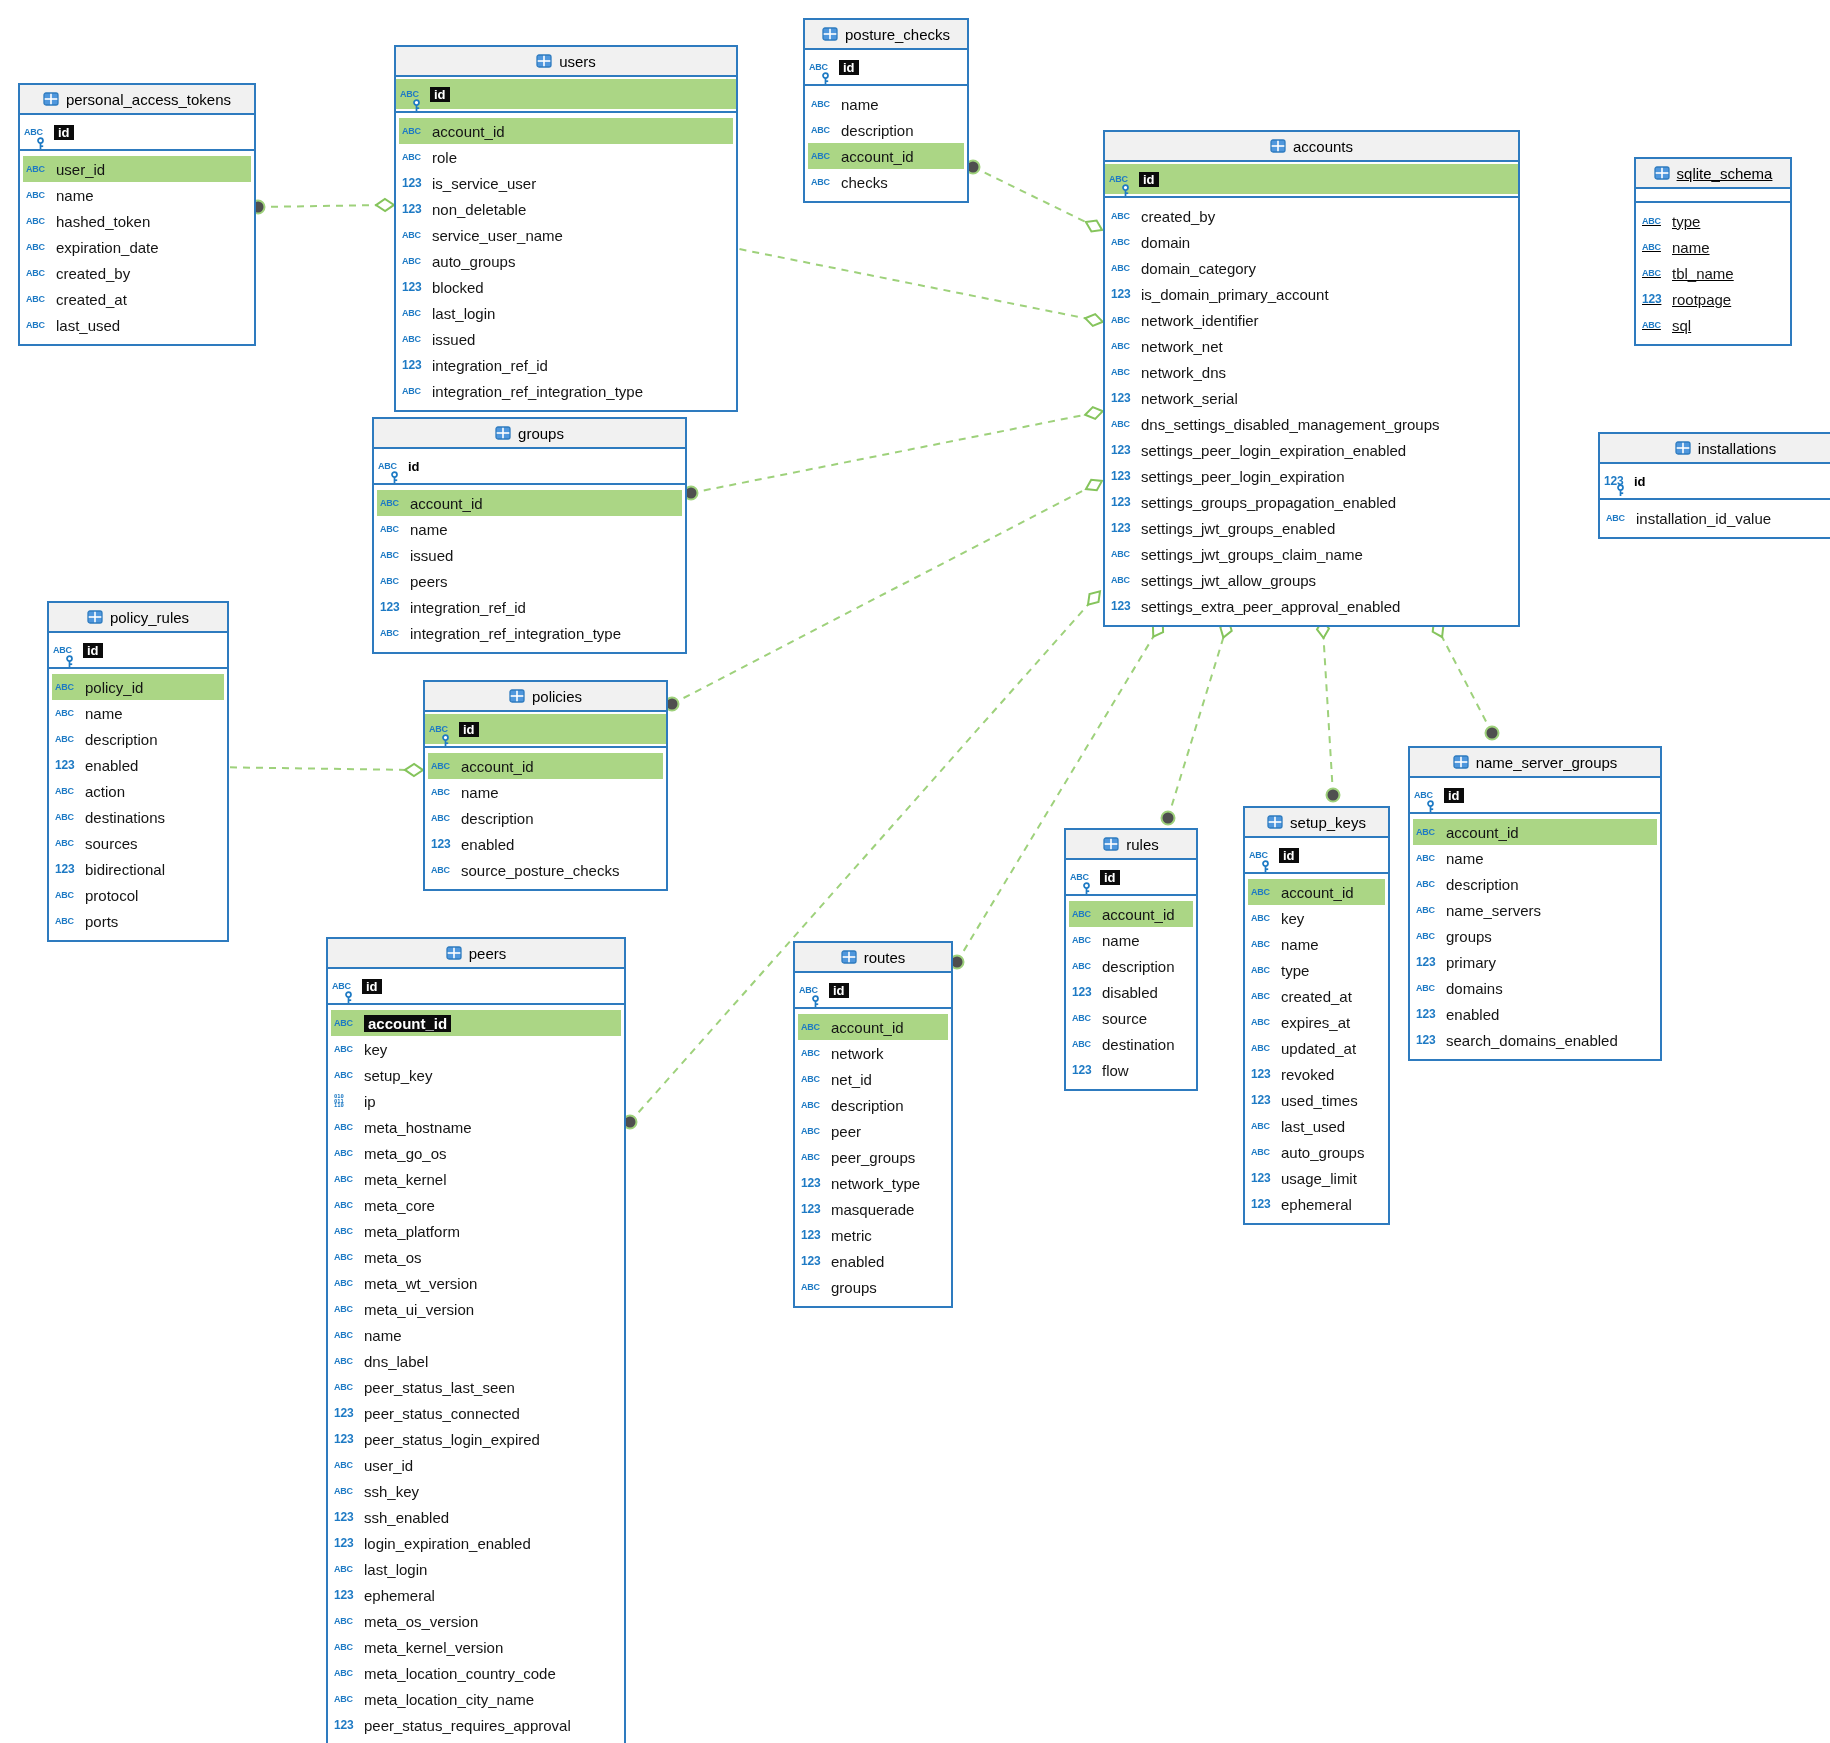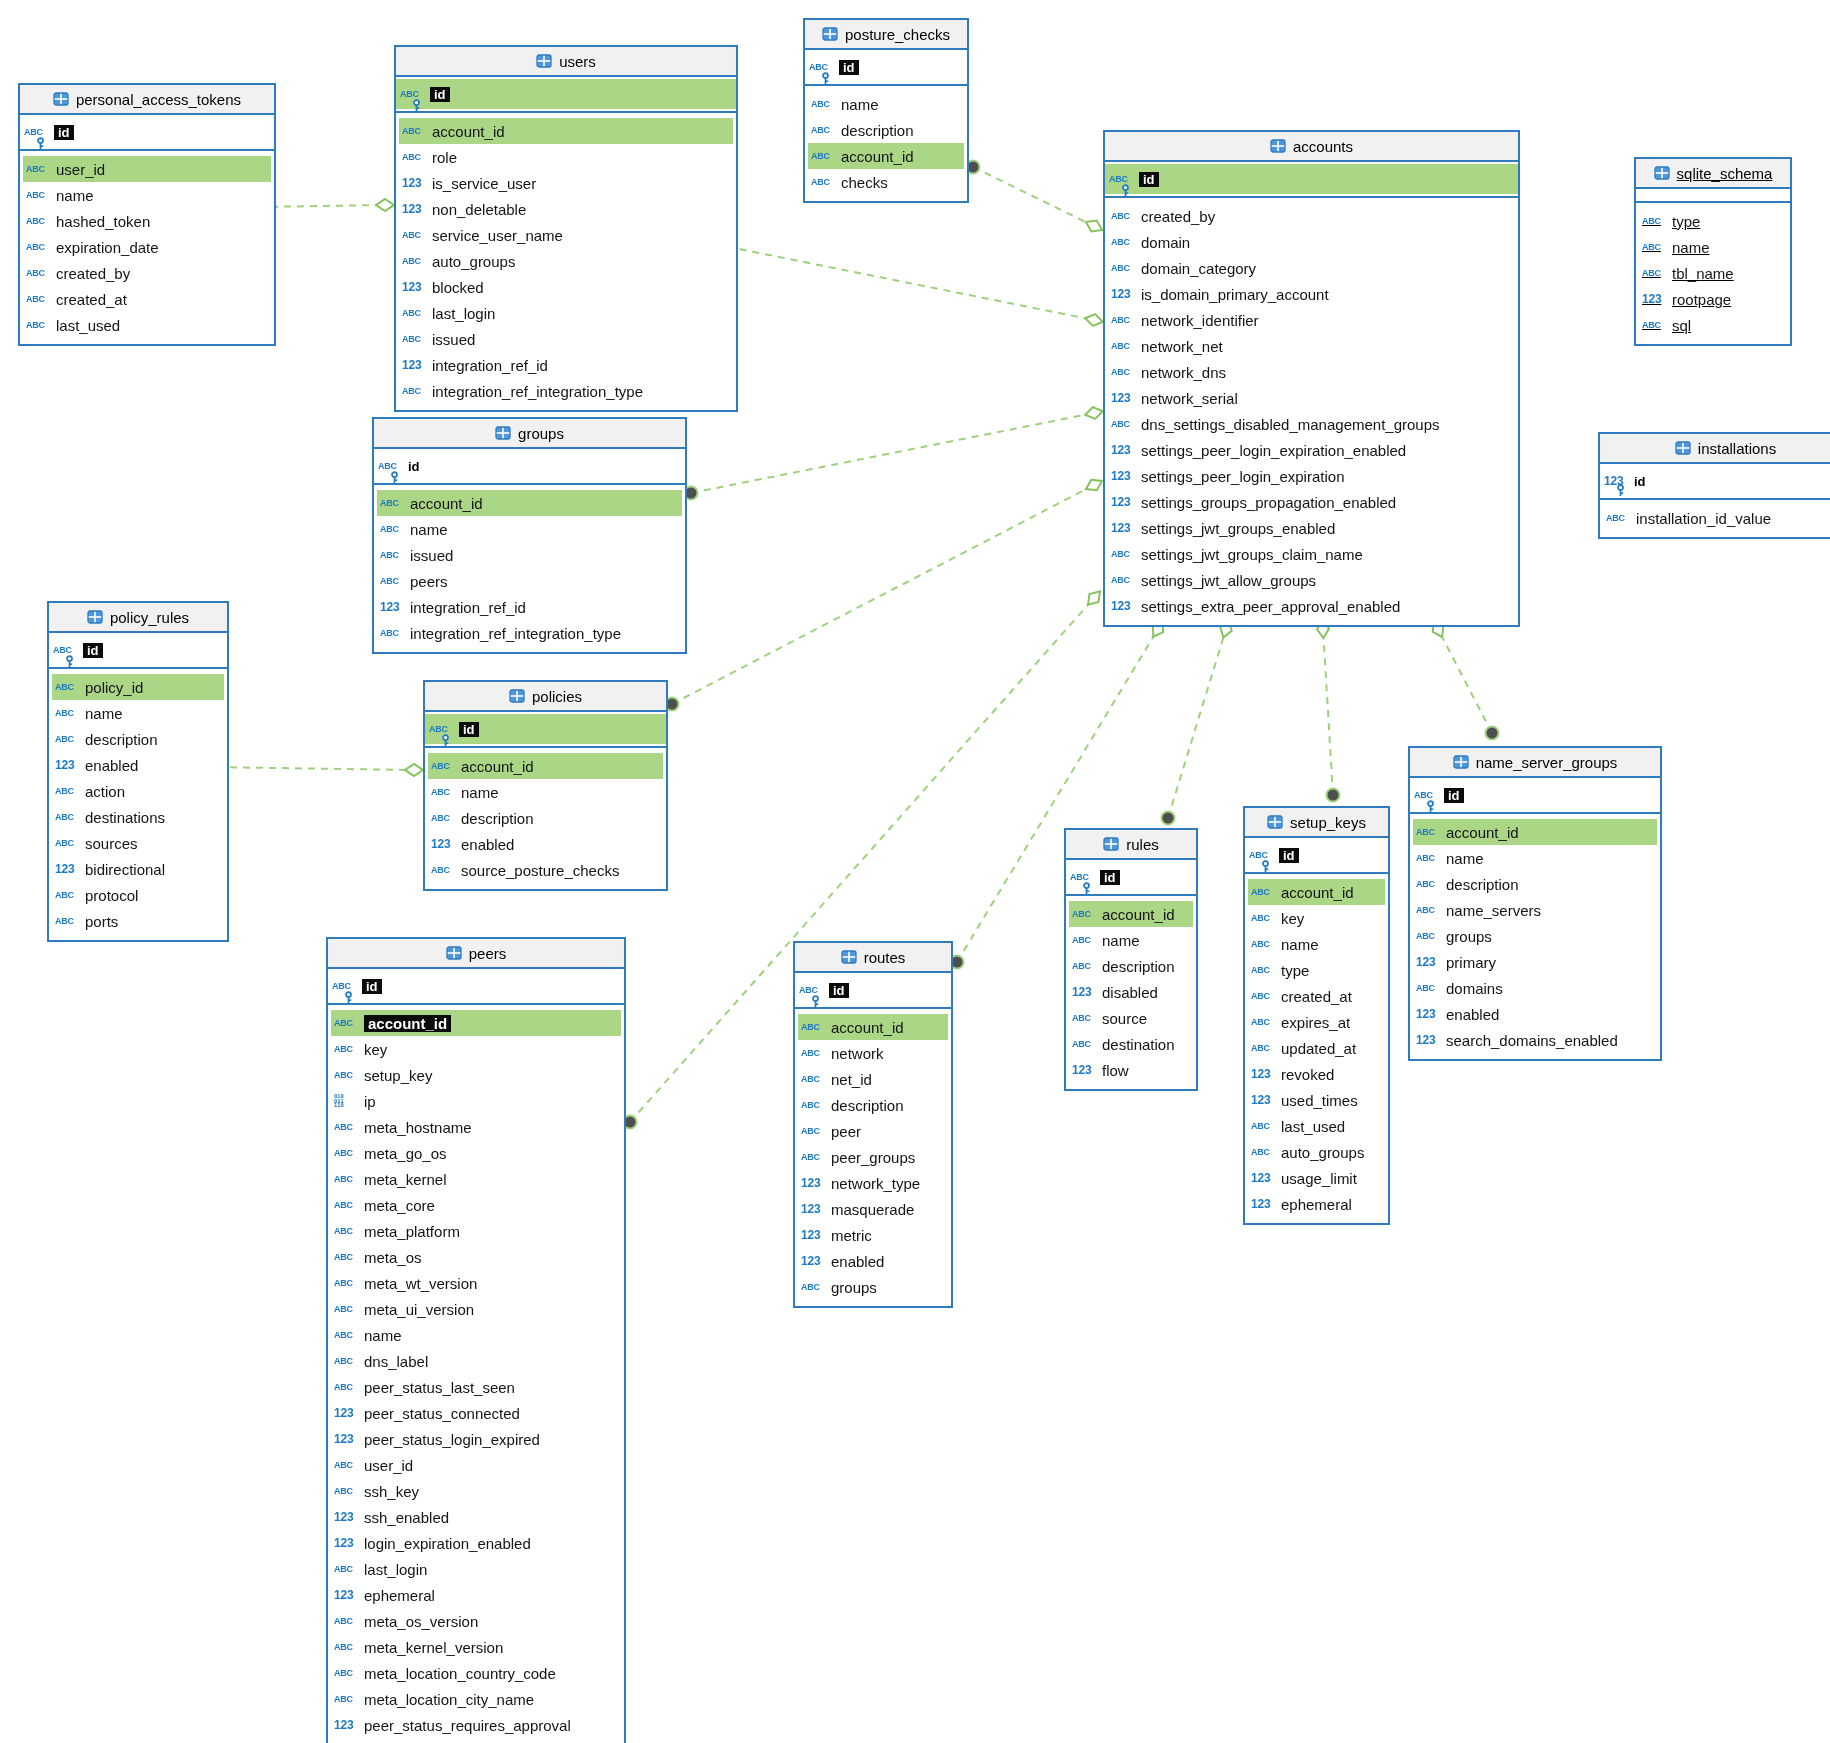--- a/index.html
+++ b/index.html
@@ -100,21 +100,21 @@
         <line x1="1333" y1="795" x2="1323" y2="629" stroke="#9ed17b" stroke-width="2" stroke-dasharray="7 6"></line>
         <circle cx="1333" cy="795" r="6.5" fill="#4f4f4f" stroke="#9ed17b" stroke-width="2"></circle>
         <polygon points="1323.5,638.0 1317.0,629.4 1322.5,620.0 1329.0,628.6" fill="#ffffff" stroke="#85c45c" stroke-width="2"></polygon>
       </g>
       <g>
         <line x1="1492" y1="733" x2="1438" y2="629" stroke="#9ed17b" stroke-width="2" stroke-dasharray="7 6"></line>
         <circle cx="1492" cy="733" r="6.5" fill="#4f4f4f" stroke="#9ed17b" stroke-width="2"></circle>
         <polygon points="1442.1,637.0 1432.7,631.8 1433.9,621.0 1443.3,626.2" fill="#ffffff" stroke="#85c45c" stroke-width="2"></polygon>
       </g>
     </svg>
-<div class="table" style="left: 18px; top: 83px; width: 258px;">
+<div class="table" style="left: 18px; top: 83px; width: 238px;">
       <div class="thead">
         <svg width="16" height="14" viewBox="0 0 16 14">
           <rect x="1" y="1" width="14" height="12" rx="2" fill="#4f97dd"></rect>
           <line x1="1" y1="7" x2="15" y2="7" stroke="#fff" stroke-width="1.6"></line>
           <line x1="8" y1="1" x2="8" y2="13" stroke="#fff" stroke-width="1.6"></line>
           <rect x="1" y="1" width="14" height="12" rx="2" fill="none" stroke="#2e7bbf" stroke-width="1.3"></rect>
         </svg>
         <span class="tname">personal_access_tokens</span>
       </div>
       <div class="pkrow">

